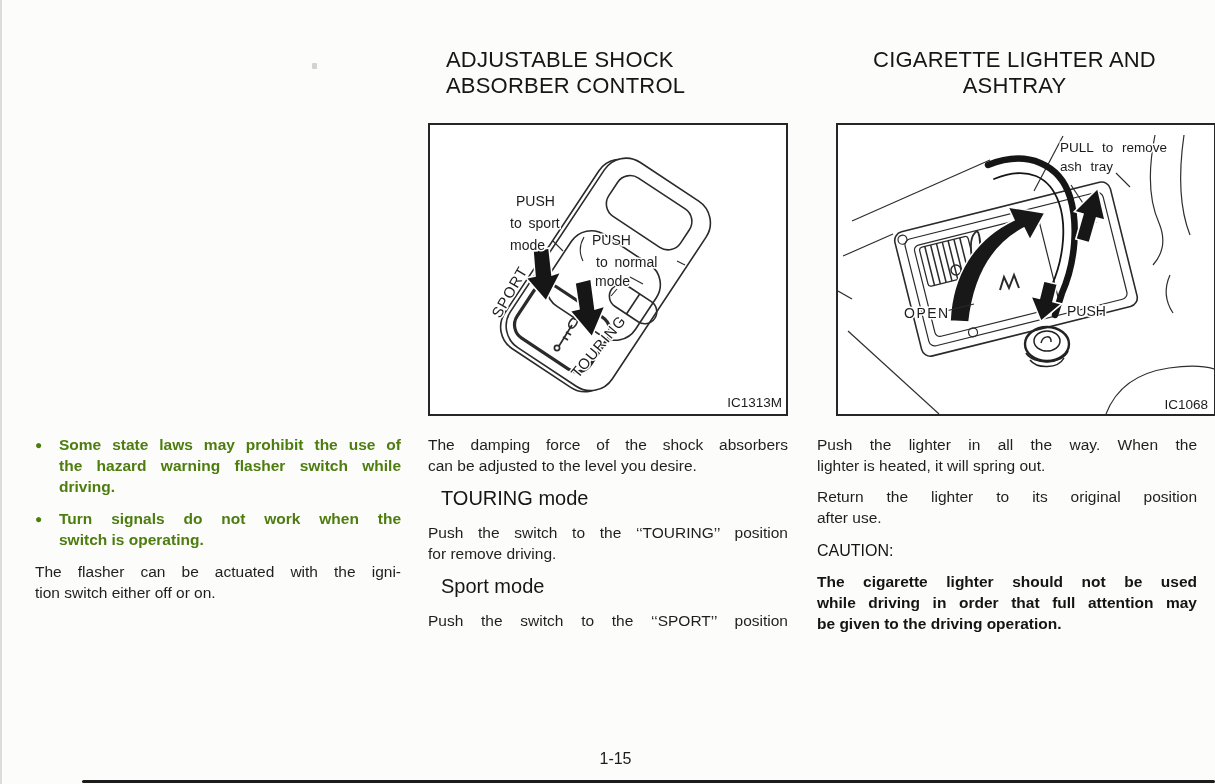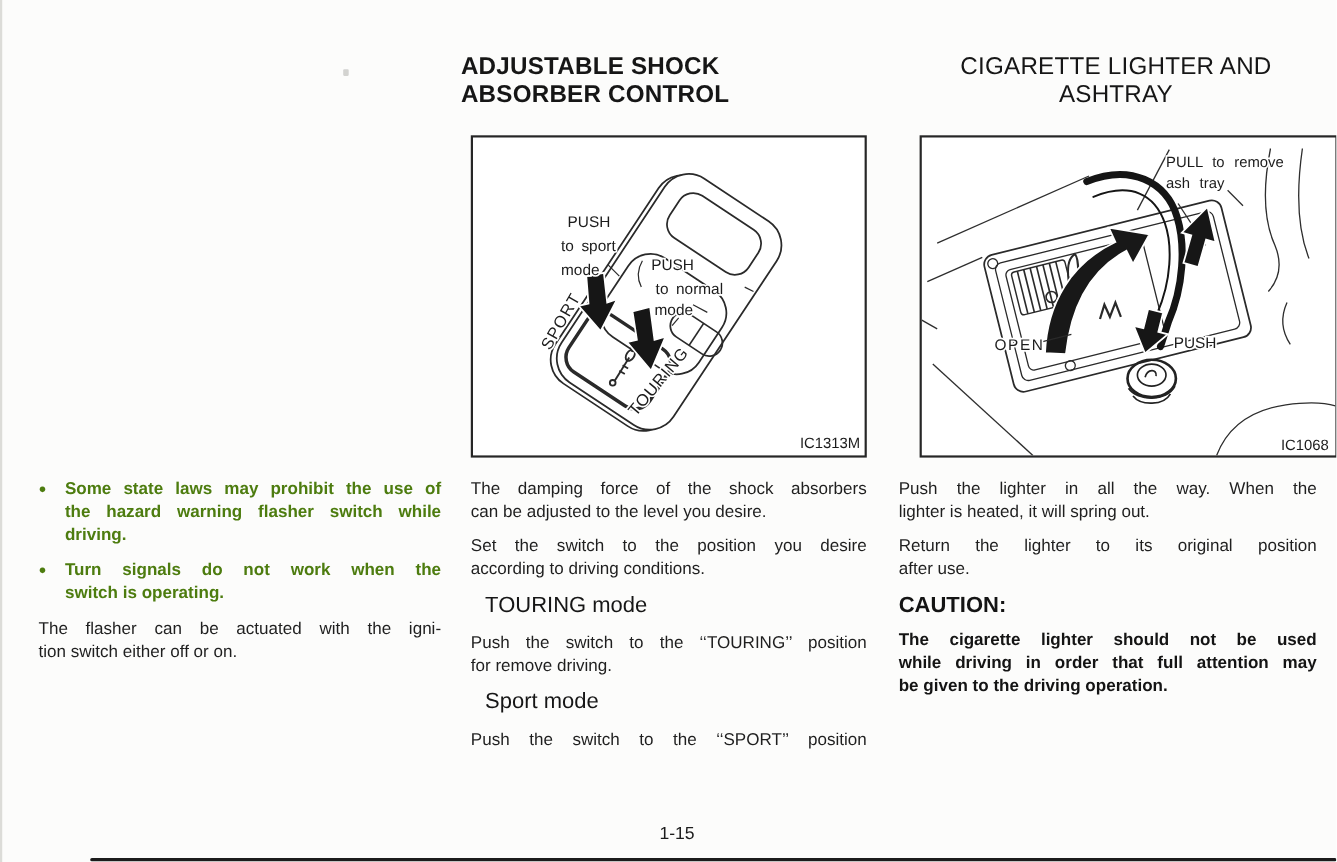--- a/index.html
+++ b/index.html
@@ -9,21 +9,21 @@
     font-family:"Liberation Sans", sans-serif;
     color:#1f1f1f;
   }
   .edge-left { position:absolute; left:0; top:0; width:2px; height:100%; background:#dcdcd8; }
   .edge-bottom { position:absolute; left:82px; right:0; bottom:1px; height:3px; background:#1c1c1c; border-radius:2px; }
   .speck { position:absolute; left:312px; top:63px; width:5px; height:6px; background:#b7b7b4; opacity:.6; border-radius:1px; }
 
   h1.heading { position:absolute; top:47px; margin:0; font-size:22px; font-weight:400;
     line-height:26px; letter-spacing:.2px; color:#161616; }
   h1.heading span { display:block; }
-  #shock-heading { left:419px; width:370px;font-weight:bold; }
+  #shock-heading { left:446px; width:370px; }
   #lighter-heading { left:817px; width:395px;text-align:center; }
 
   .figure { position:absolute; top:123px; height:293px; border:2px solid #262626;
     background:#ffffff; box-sizing:border-box; }
   #fig-shock { left:428px; width:360px; }
   #fig-lighter { left:836px; width:380px; }
   .figure svg { display:block; width:100%; height:100%; }
 
   svg text { font-family:"Liberation Sans", sans-serif; fill:#1c1c1c;
     paint-order:stroke; stroke:#ffffff; stroke-width:3px; }
@@ -41,21 +41,21 @@
   .para { margin:0 0 10px 0; }
   .jl { text-align:justify; text-align-last:justify; }
   .jl-end { text-align:left; }
 
   .bullet-item { display:flex; margin:0 0 11px 0; font-weight:bold; color:#4d7c0f; }
   .bullet-dot { flex:none; width:24px; }
   .bullet-dot::before { content:"\25CF"; font-size:12px; position:relative; top:-1px; }
   .bullet-text { flex:1; }
 
   .sub-heading { margin:10px 0 12px 13px; font-size:20px; font-weight:400; line-height:24px; color:#161616; }
-  .caution-heading { margin:12px 0 10px 0; font-size:20px; font-weight:bold; line-height:21px; color:#141414; }
+  .caution-heading { margin:12px 0 10px 0; font-size:16px; font-weight:normal; line-height:21px; color:#141414; }
   .caution-para { font-weight:bold; color:#141414; margin:0; }
 
   .page-number { position:absolute; top:750px; left:8px; width:1215px;
     text-align:center; font-size:16px; color:#1c1c1c; }
 </style>
 </head>
 <body>
 
 <div class="page">
   <div class="edge-left"></div>
@@ -214,24 +214,20 @@
       <div class="jl">The flasher can be actuated with the igni-</div>
       <div class="jl-end">tion switch either off or on.</div>
     </div>
   </div>
 
   <div class="col" id="mid-col">
     <div class="para">
       <div class="jl">The damping force of the shock absorbers</div>
       <div class="jl-end">can be adjusted to the level you desire.</div>
     </div>
-    <div class="para">
-      <div class="jl">Set the switch to the position you desire</div>
-      <div class="jl-end">according to driving conditions.</div>
-    </div>
     <h2 class="sub-heading">TOURING mode</h2>
     <div class="para">
       <div class="jl">Push the switch to the ‘‘TOURING’’ position</div>
       <div class="jl-end">for remove driving.</div>
     </div>
     <h2 class="sub-heading">Sport mode</h2>
     <div class="para">
       <div class="jl">Push the switch to the ‘‘SPORT’’ position</div>
     </div>
   </div>

